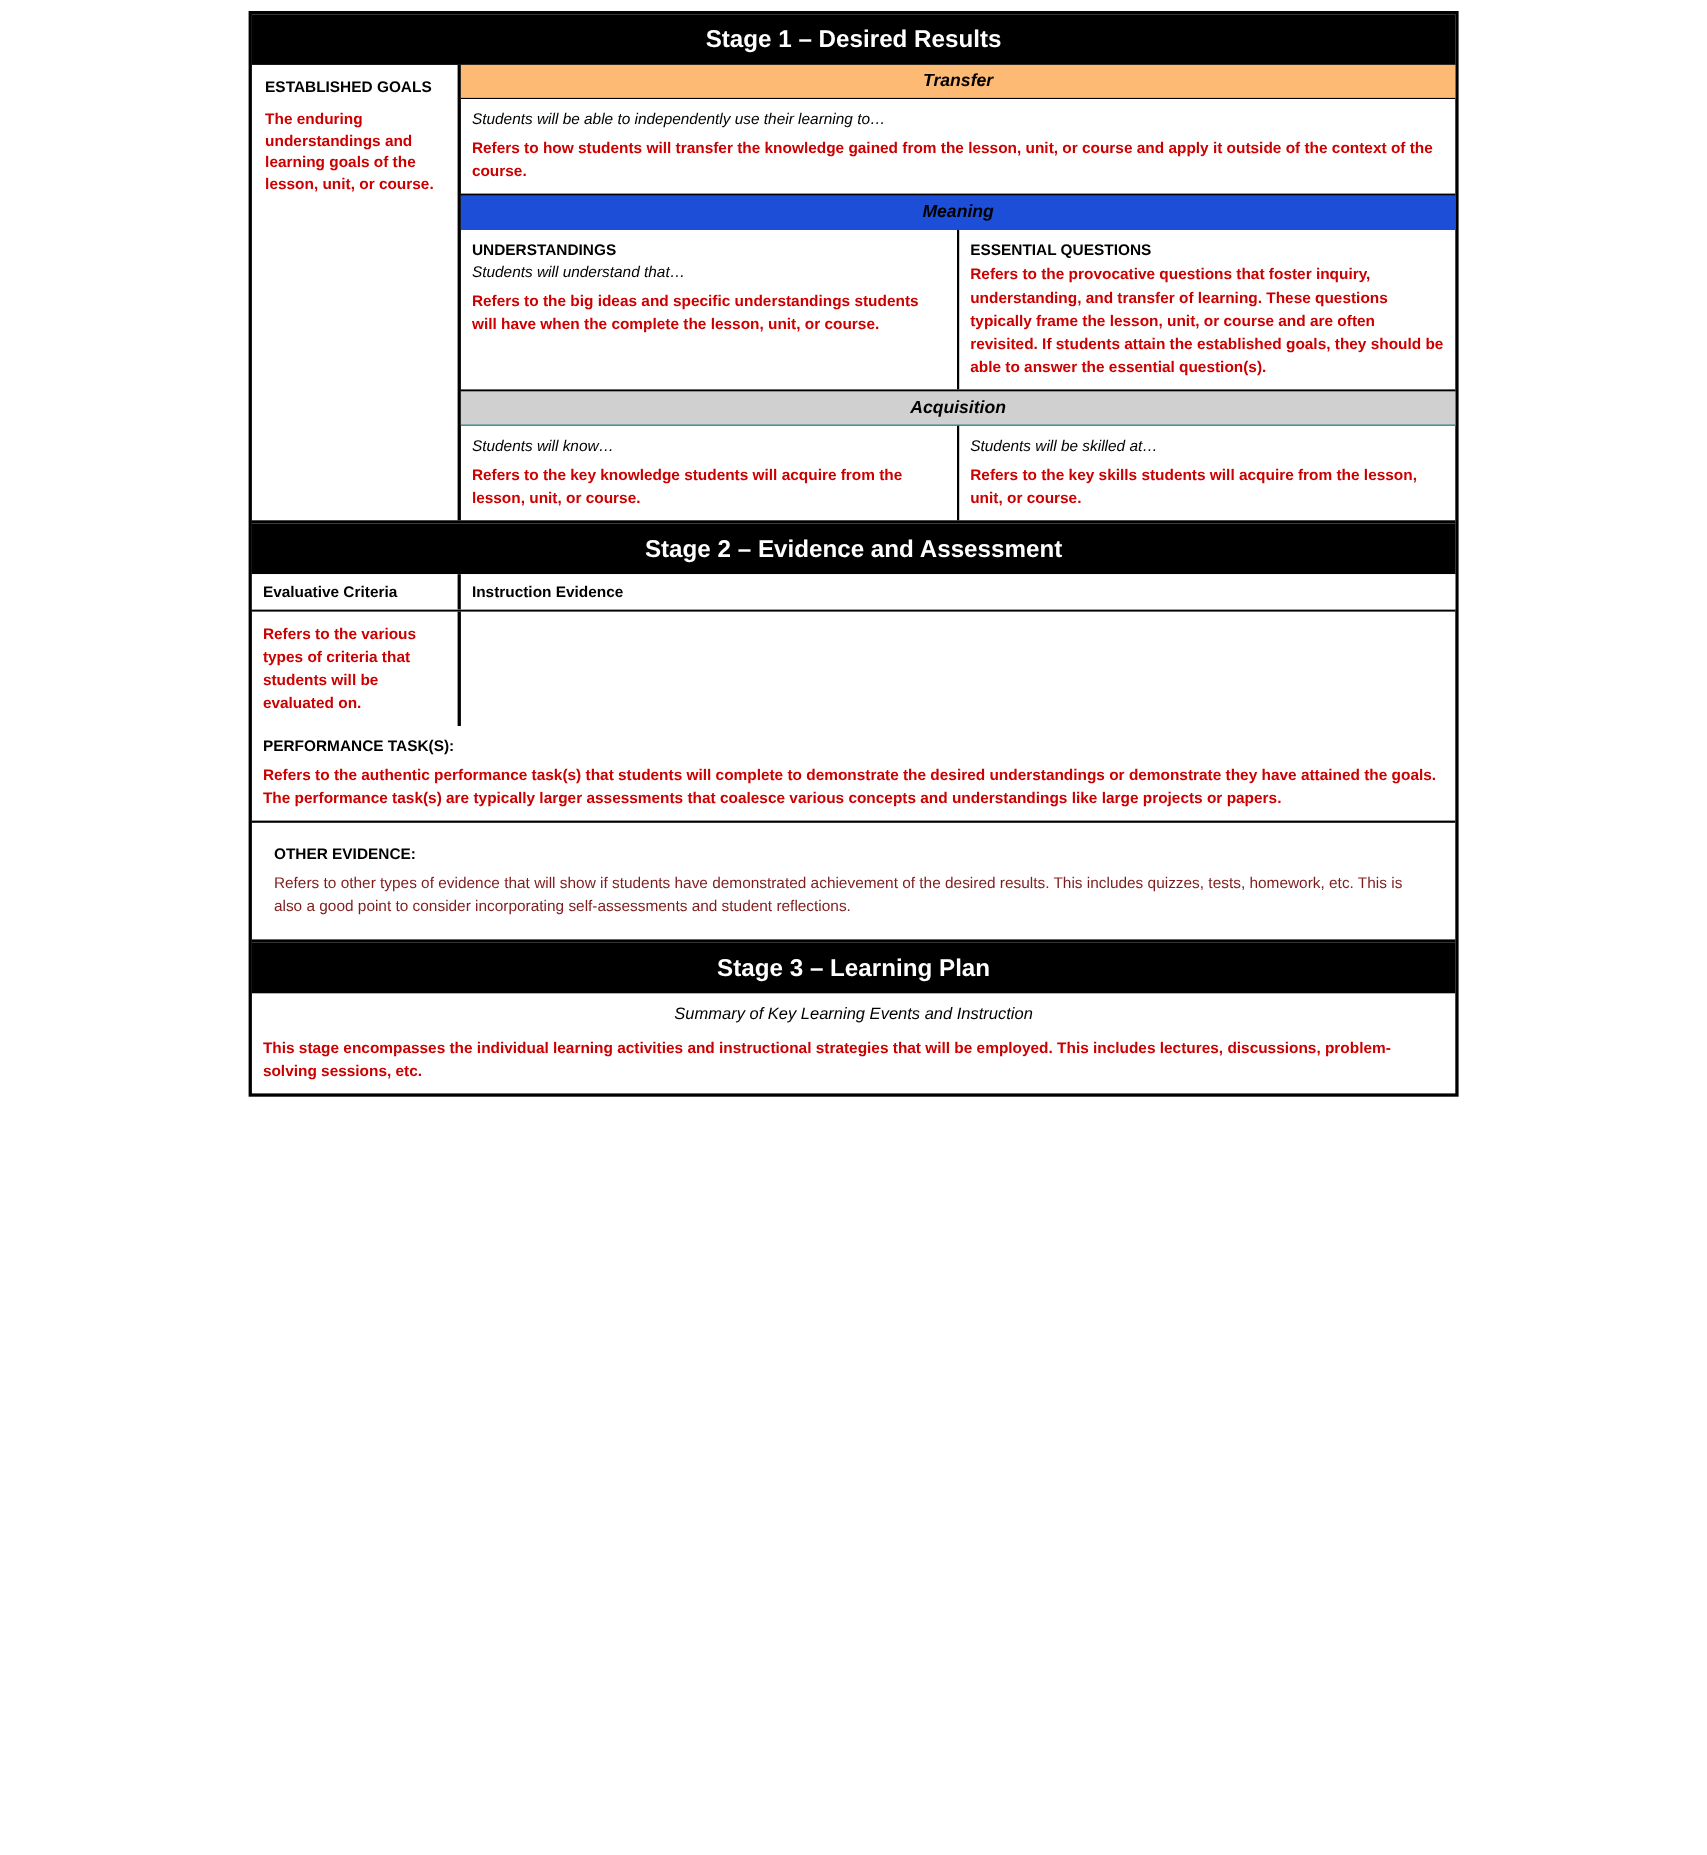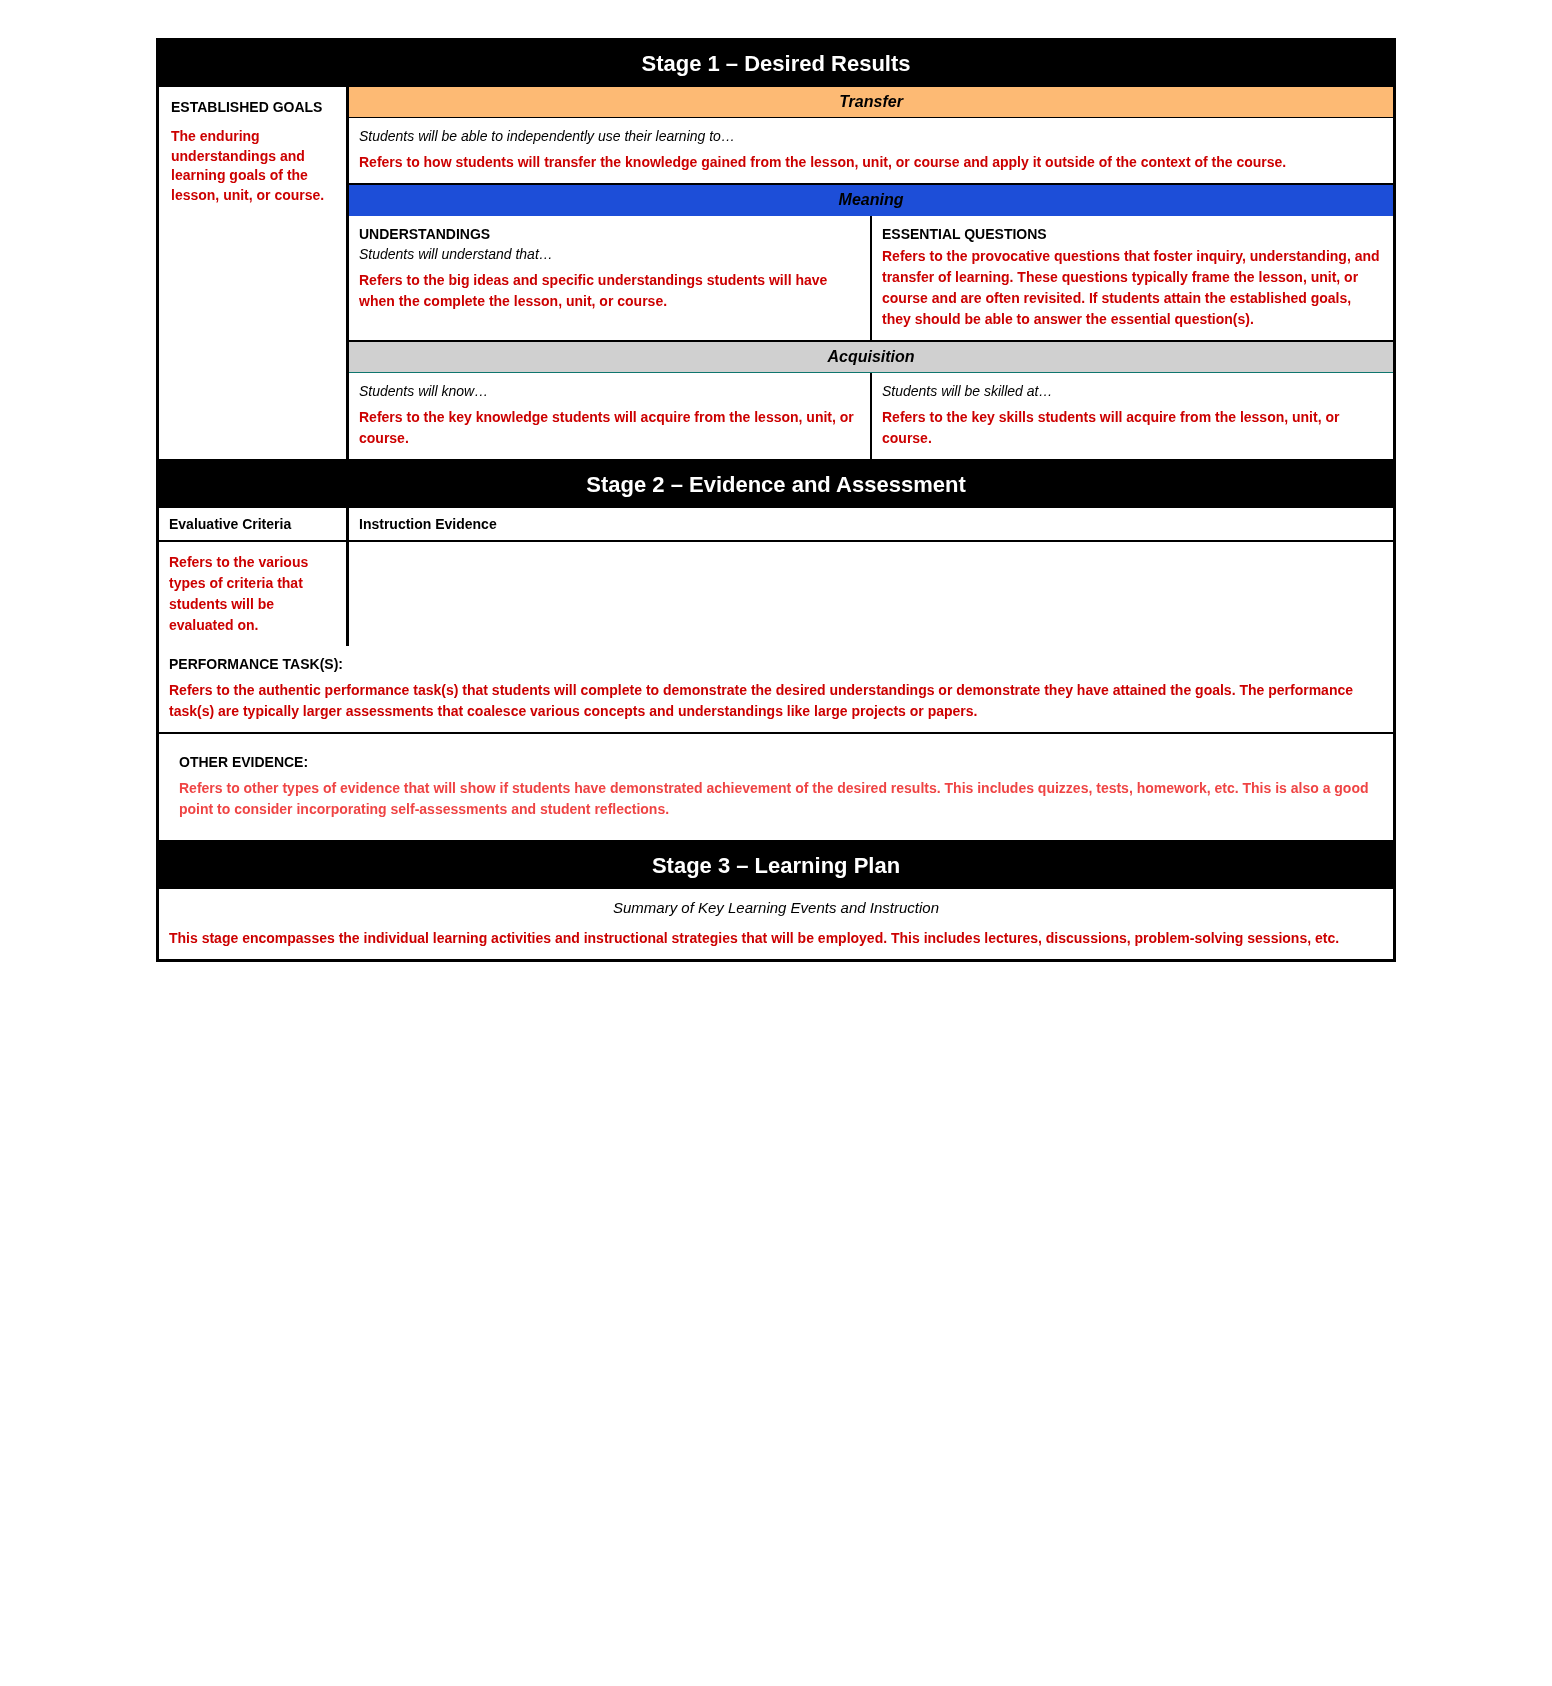--- a/index.html
+++ b/index.html
@@ -11,23 +11,22 @@
     body {
       background: #fff;
       font-family: Arial, sans-serif;
       font-size: 15px;
       display: flex;
       justify-content: center;
       padding: 10px;
     }
 
     .main-container {
-      width: 1240px;
+      width: 1100px;
       border: 3px solid #000;
-      margin-top: 28px;
     }
 
     
     .stage-header {
       background: #000;
       color: #fff;
       text-align: center;
       padding: 10px 8px;
       font-size: 22px;
       font-weight: bold;
@@ -241,22 +240,22 @@
     }
 
     .other-evidence-label {
       font-weight: bold;
       font-size: 14px;
       color: #000;
       margin-bottom: 8px;
     }
 
     .other-evidence-desc {
-      color: #ef4444;
-      font-weight: bold;
+      color: #7f1d1d;
+      font-weight: normal;
       font-size: 14px;
       line-height: 1.5;
     }
 
     
     .stage3-body {
       padding: 10px;
       text-align: center;
     }
 

